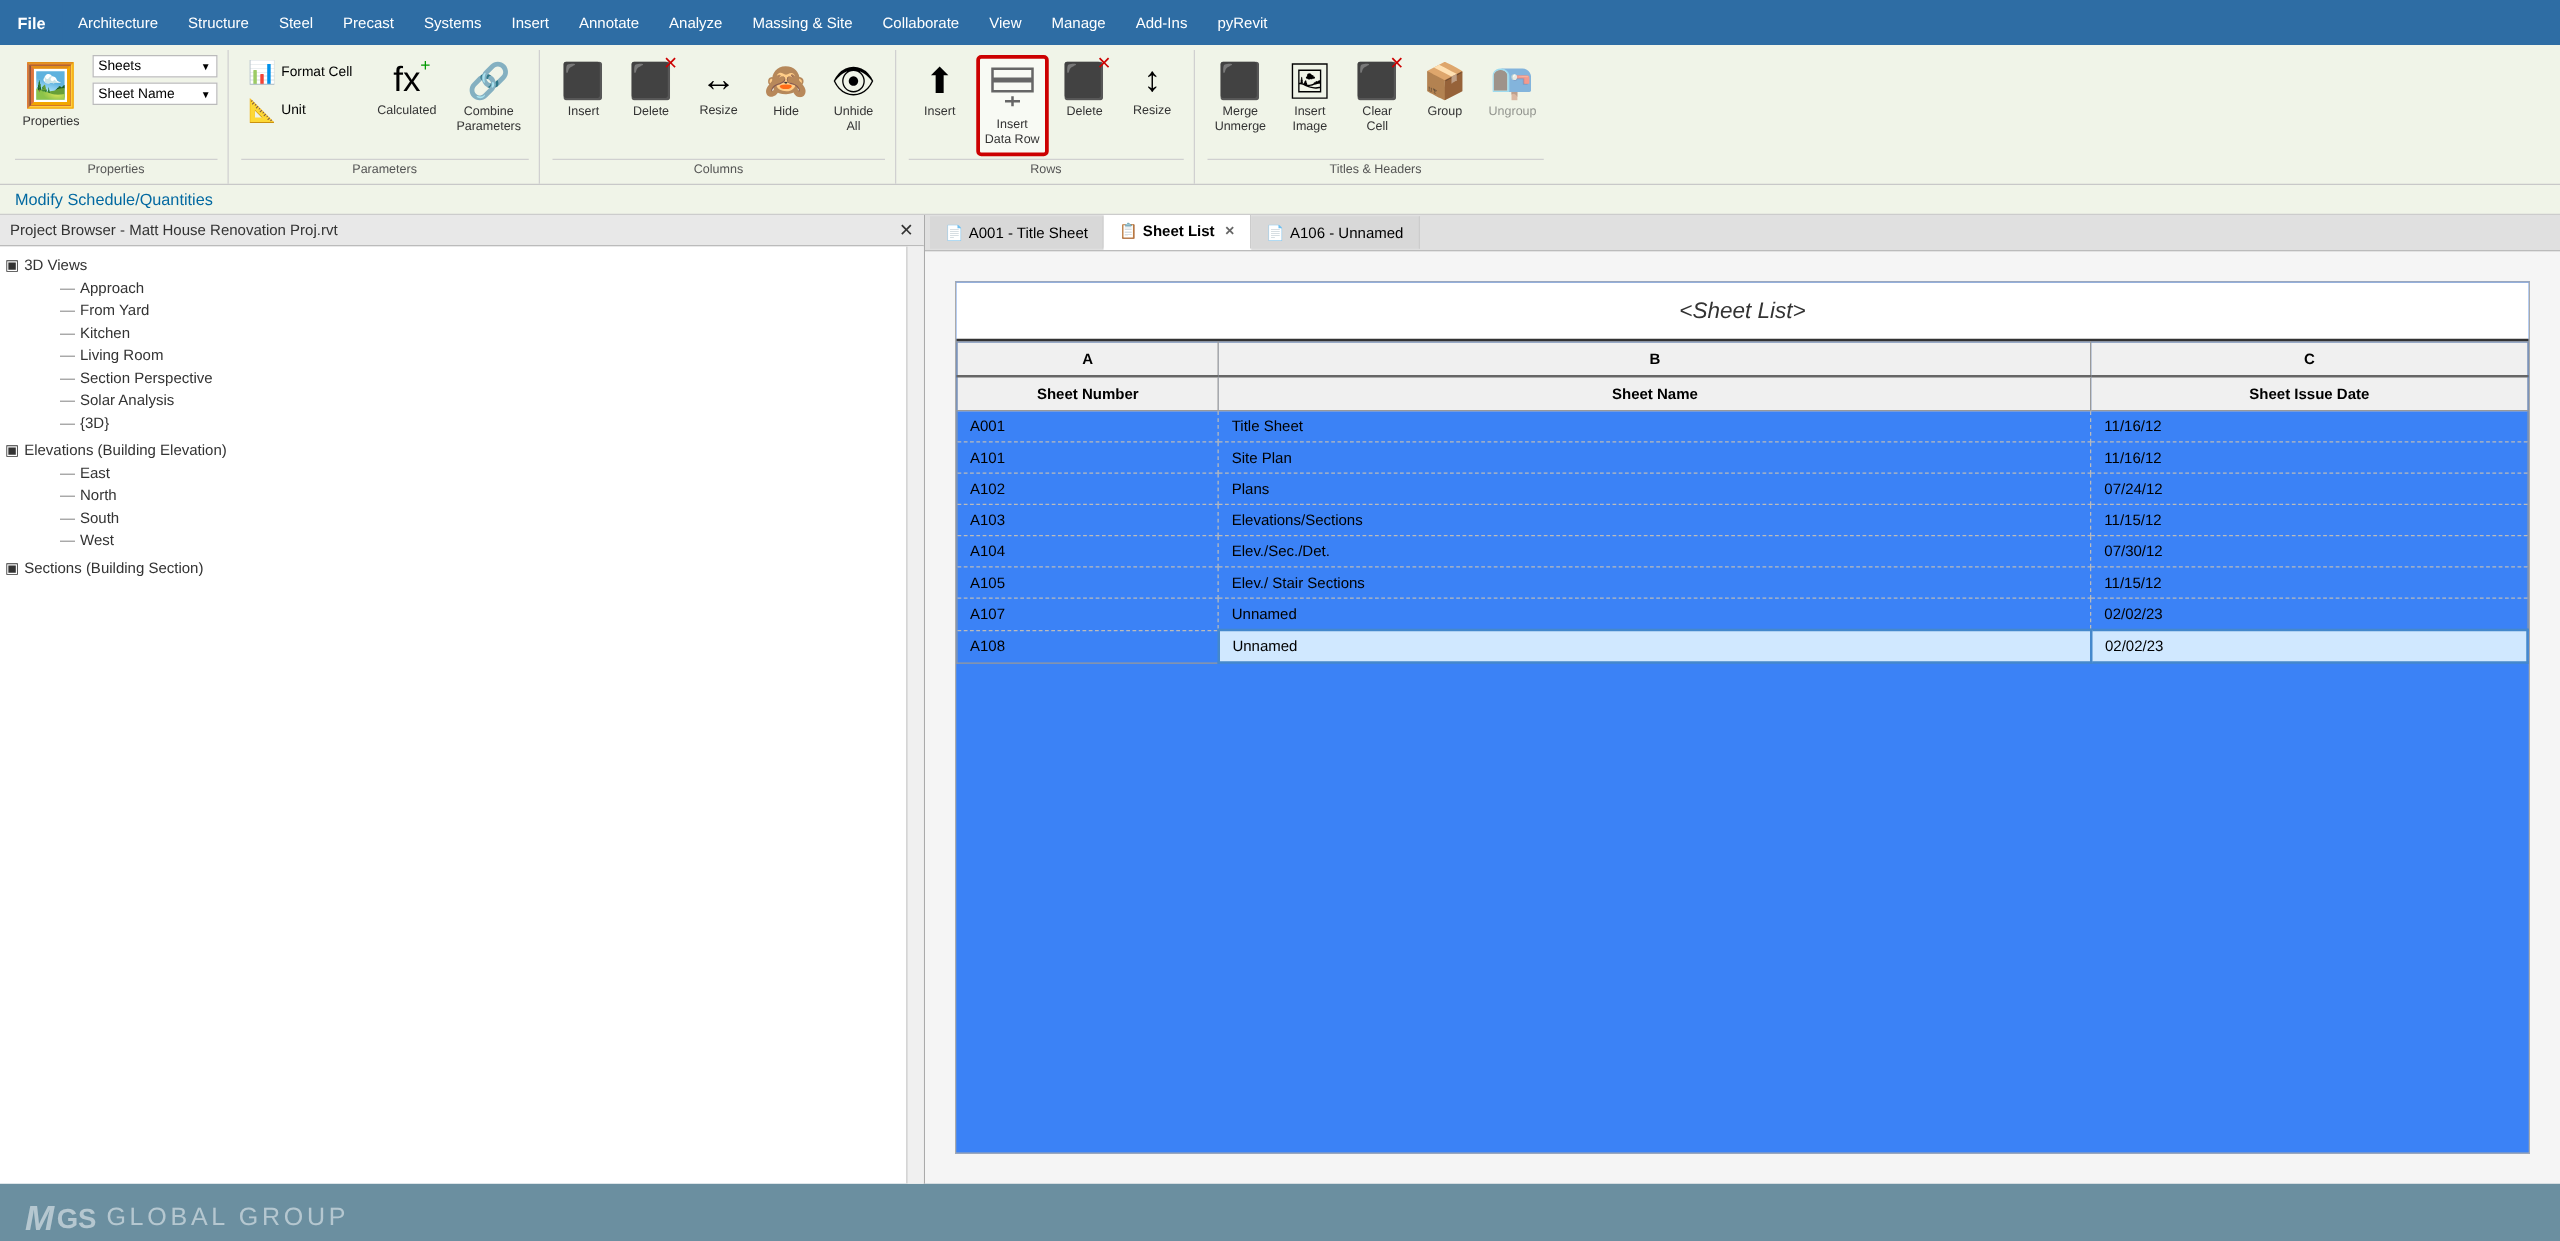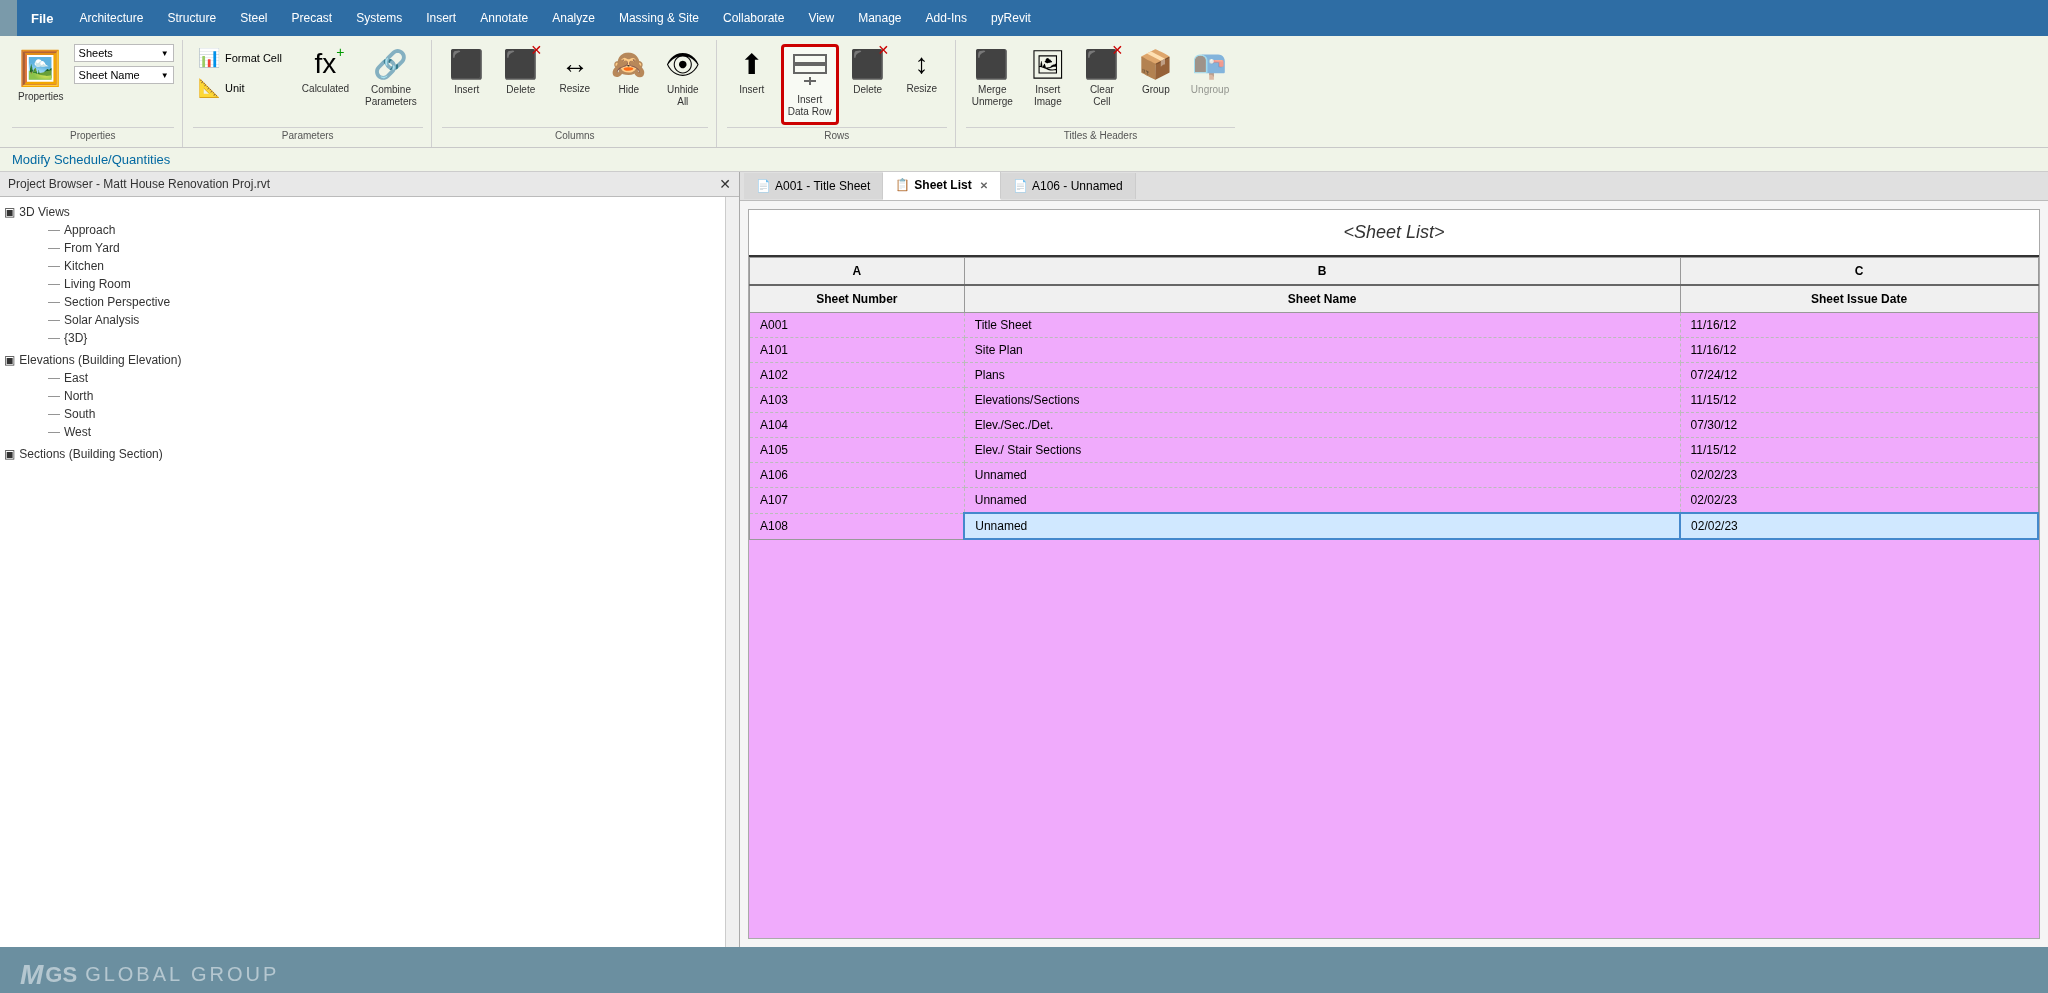--- a/index.html
+++ b/index.html
@@ -1,19 +1,19 @@
 <!DOCTYPE html>
 <html><head>
   <meta charset="utf-8">
   <style>
     * { box-sizing: border-box; margin: 0; padding: 0; }
     body { font-family: 'Segoe UI', Arial, sans-serif; font-size: 12px; background: #7a9aaa; width: 2048px; height: 993px; overflow: hidden; }
 
     
-    .menu-bar { display: flex; align-items: center; background: #2e6da4; height: 36px; margin-left: 17px; }
+    .menu-bar { display: flex; align-items: center; background: #2e6da4; height: 36px; }
     .menu-file { background: #2e6da4; color: white; padding: 8px 14px; font-weight: bold; font-size: 13px; cursor: pointer; height: 100%; display: flex; align-items: center; }
     .menu-item { color: white; padding: 12px 12px; font-size: 12px; cursor: pointer; height: 100%; display: flex; align-items: center; }
 
     
     .ribbon { background: #f0f4e8; border-bottom: 1px solid #c8c8c8; }
     .ribbon-top { display: flex; align-items: stretch; padding: 4px 4px 0 4px; gap: 2px; min-height: 110px; }
     .ribbon-section { display: flex; flex-direction: column; align-items: center; border-right: 1px solid #d0d0d0; padding: 4px 8px; gap: 2px; }
     .ribbon-section:last-child { border-right: none; }
     .ribbon-section-title { font-size: 10px; color: #555; text-align: center; margin-top: auto; padding-top: 4px; border-top: 1px solid #d0d0d0; width: 100%; text-align: center; padding: 2px 0; }
     .ribbon-buttons { display: flex; align-items: flex-start; gap: 4px; flex: 1; }
@@ -42,21 +42,21 @@
     .tree-leaf::before { content: '— '; color: #888; margin-right: 4px; }
     .scrollbar-area { width: 14px; background: #f0f0f0; border-left: 1px solid #ccc; }
 
     
     .sheet-area { flex: 1; background: #f5f5f5; display: flex; flex-direction: column; }
     .sheet-tabs { display: flex; align-items: center; background: #e0e0e0; border-bottom: 1px solid #bbb; padding: 0 4px; }
     .sheet-tab { display: flex; align-items: center; gap: 4px; padding: 6px 12px; font-size: 12px; cursor: pointer; border-right: 1px solid #ccc; background: #d8d8d8; }
     .sheet-tab.active { background: white; border-bottom: 2px solid white; font-weight: bold; }
     .sheet-tab-close { font-size: 10px; color: #666; margin-left: 4px; cursor: pointer; }
 
-    .sheet-content { flex: 1; background: #f0abfc; margin: 8px; border: 1px solid #aaa; overflow: hidden; }
+    .sheet-content { flex: 1; background: #3b82f6; margin: 24px; border: 1px solid #aaa; overflow: hidden; }
     .sheet-title-row { background: white; text-align: center; padding: 12px; font-size: 18px; color: #333; border-bottom: 2px solid #333; font-style: italic; }
     .sheet-table { width: 100%; border-collapse: collapse; }
     .sheet-table th { background: #f0f0f0; border: 1px solid #999; padding: 6px 10px; font-size: 12px; font-weight: bold; text-align: center; }
     .sheet-table td { border: 1px solid #bbb; border-style: dashed; padding: 5px 10px; font-size: 12px; }
     .sheet-table td:first-child { border-left: 1px solid #999; }
     .sheet-table td:last-child { border-right: 1px solid #999; }
     .sheet-table tr:last-child td { border-bottom: 1px solid #999; }
     .sheet-table .col-a { width: 120px; }
     .sheet-table .col-b { width: 400px; }
     .sheet-table .col-c { width: 200px; }
@@ -348,25 +348,20 @@
               <td>A104</td>
               <td>Elev./Sec./Det.</td>
               <td>07/30/12</td>
             </tr>
             <tr>
               <td>A105</td>
               <td>Elev./ Stair Sections</td>
               <td>11/15/12</td>
             </tr>
             <tr>
-              <td>A106</td>
-              <td>Unnamed</td>
-              <td>02/02/23</td>
-            </tr>
-            <tr>
               <td>A107</td>
               <td>Unnamed</td>
               <td>02/02/23</td>
             </tr>
             <tr>
               <td>A108</td>
               <td class="selected-cell">Unnamed</td>
               <td class="selected-cell">02/02/23</td>
             </tr>
           </tbody>

